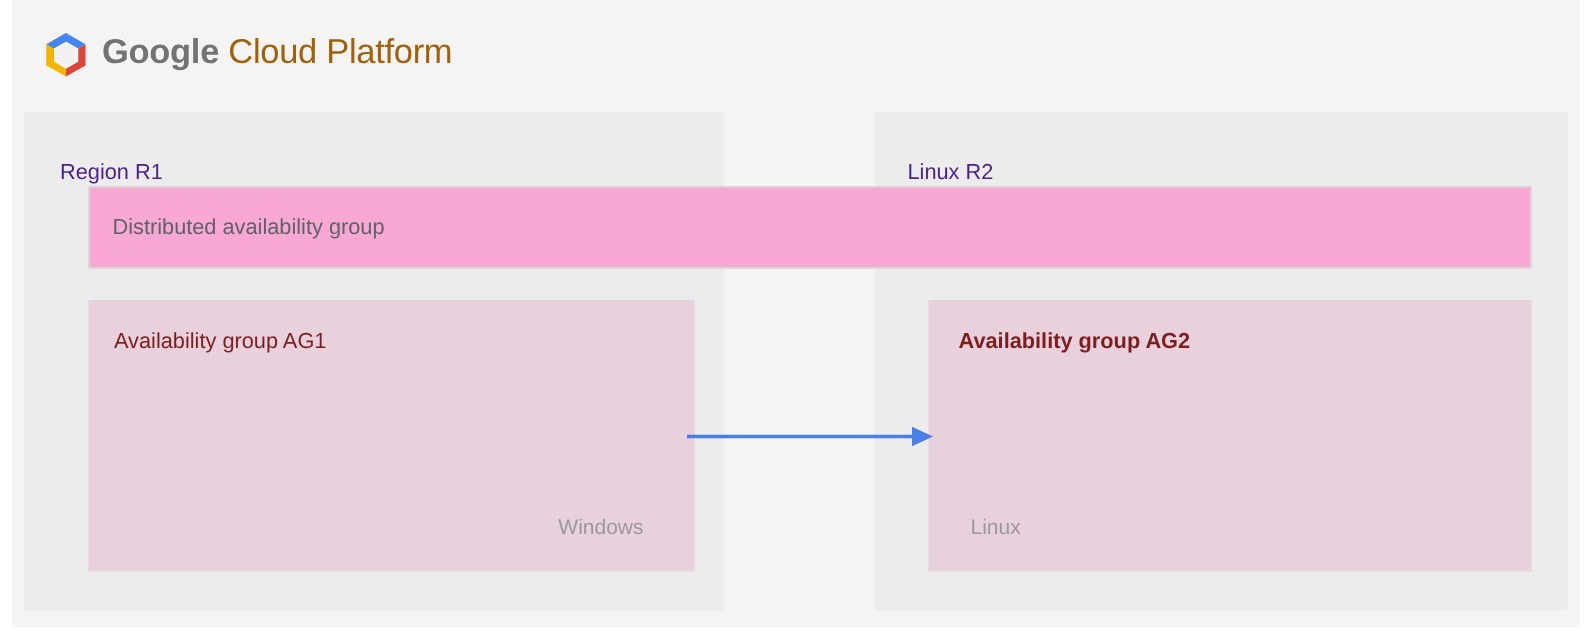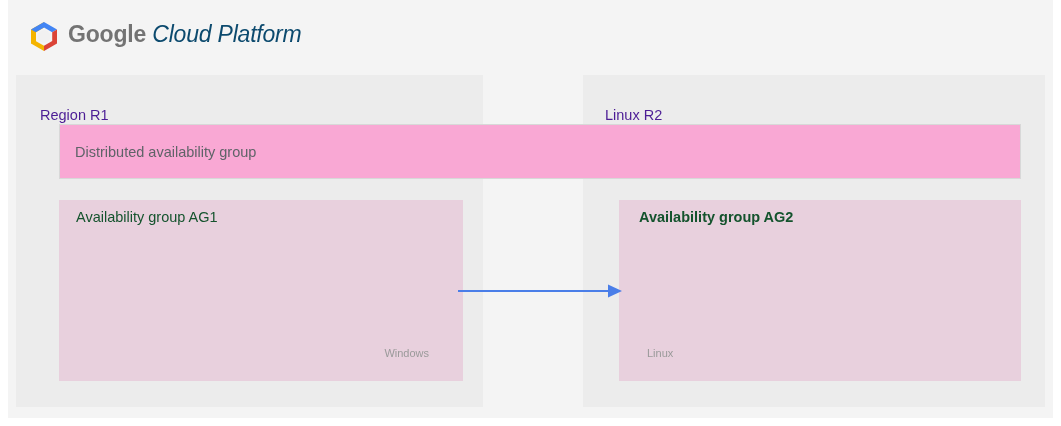--- a/index.html
+++ b/index.html
@@ -46,23 +46,22 @@
     top: 21px;
     font-size: 23px;
     letter-spacing: -0.2px;
     white-space: nowrap;
   }
   .brand .b1 {
     color: #737373;
     font-weight: bold;
   }
   .brand .b2 {
-    color: #0c4a6e;
+    color: #a16207;
     font-weight: normal;
-    font-style: italic;
   }
 
   
   .region {
     position: absolute;
     top: 75px;
     height: 332px;
     background: #ececec;
   }
   .region-r1 { left: 8px;   width: 467px; }
@@ -105,31 +104,31 @@
     top: 200px;
     height: 181px;
     background: #e8d0dd;
   }
   .ag-1 { left: 51px;  width: 404px; }
   .ag-2 { left: 611px; width: 402px; }
 
   .ag-title {
     position: absolute;
     left: 17px;
-    top: 9px;
+    top: 20px;
     font-size: 14.5px;
-    color: #14532d;
+    color: #7f1d1d;
     white-space: nowrap;
   }
   .ag-2 .ag-title { left: 20px; font-weight: bold; }
 
   .ag-os {
     position: absolute;
     bottom: 22px;
-    font-size: 11px;
+    font-size: 14px;
     color: #9a9a9a;
     white-space: nowrap;
   }
   .ag-1 .ag-os { right: 34px; }
   .ag-2 .ag-os { left: 28px; }
 
   
   .arrow-svg {
     position: absolute;
     left: 450px;

